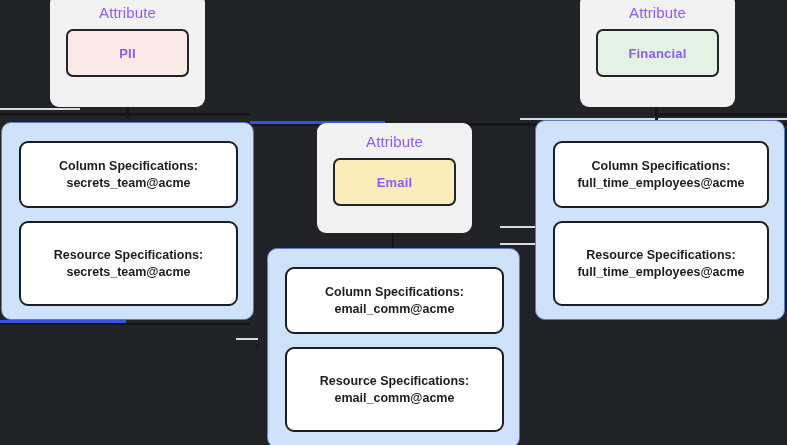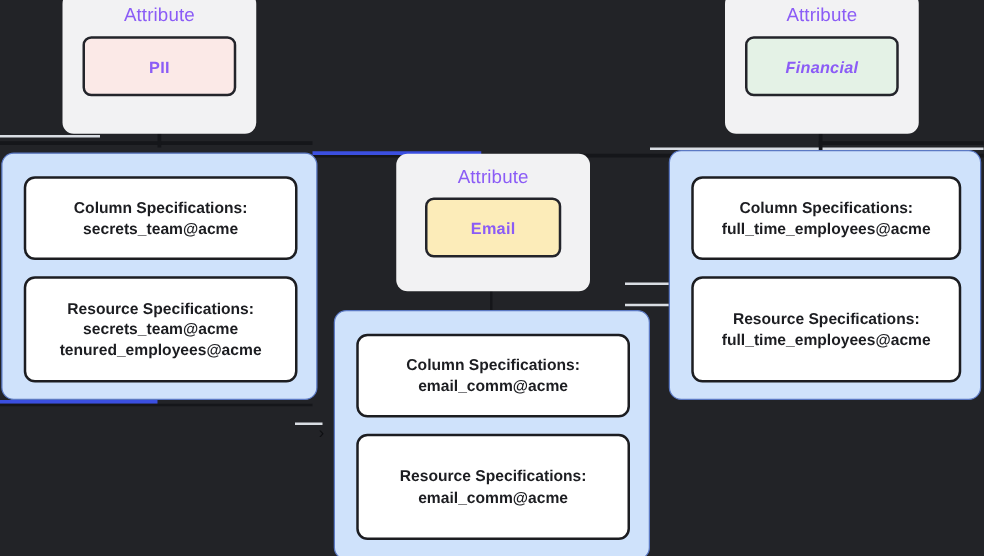--- a/index.html
+++ b/index.html
@@ -68,21 +68,21 @@
     border-radius: 7px;
     display: flex;
     align-items: center;
     justify-content: center;
     font-size: 13px;
     font-weight: bold;
     color: #8b5cf6;
     letter-spacing: 0.2px;
   }
   .chip-pii      { background: #fbe9e7; }
-  .chip-financial{ background: #e4f2e6; font-style: italic; }
+  .chip-financial{ background: #e4f2e6; }
   .chip-email    { background: #fcecb9; }
 
   
   .spec-panel {
     position: absolute;
     background: #cfe2fb;
     border: 1px solid #5b79c4;
     border-radius: 10px;
     box-sizing: border-box;
   }
@@ -137,32 +137,31 @@
     <div class="attr-chip chip-pii" style="width:123px; height:48px;">PII</div>
   </div>
 
   <div class="attr-group" style="left:580px; top:-6px; width:155px; height:113px;">
     <div class="attr-group-title">Attribute</div>
     <div class="attr-chip chip-financial" style="width:123px; height:48px;">Financial</div>
   </div>
 
   <div class="attr-group" style="left:317px; top:123px; width:155px; height:110px;">
     <div class="attr-group-title">Attribute</div>
-    <div class="attr-chip chip-email" style="width:109px; height:48px;">Email</div>
+    <div class="attr-chip chip-email" style="width:123px; height:48px;">Email</div>
   </div>
 
   <div class="spec-panel" style="left:1px; top:122px; width:253px; height:198px;">
     <div class="spec-card" style="left:17px; top:18px; width:219px; height:67px;">
       <span class="ln">Column Specifications:</span>
       <span class="ln">secrets_team@acme</span>
     </div>
     <div class="spec-card" style="left:17px; top:98px; width:219px; height:85px;">
       <span class="ln">Resource Specifications:</span>
       <span class="ln">secrets_team@acme</span>
-      <span class="ln">tenured_employees@acme</span>
     </div>
   </div>
 
   <div class="spec-panel" style="left:267px; top:248px; width:253px; height:200px;">
     <div class="spec-card" style="left:17px; top:18px; width:219px; height:67px;">
       <span class="ln">Column Specifications:</span>
       <span class="ln">email_comm@acme</span>
     </div>
     <div class="spec-card" style="left:17px; top:98px; width:219px; height:85px;">
       <span class="ln">Resource Specifications:</span>

